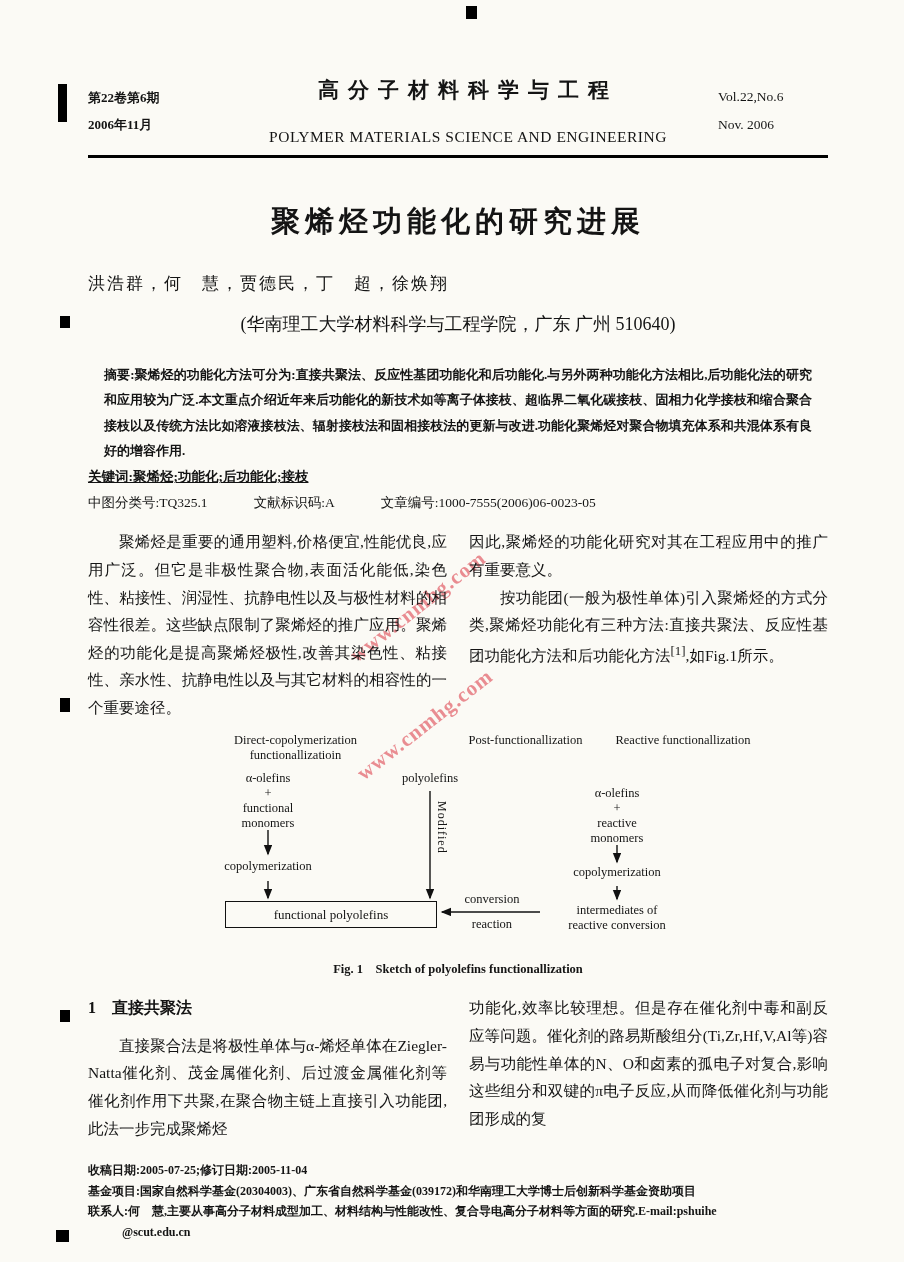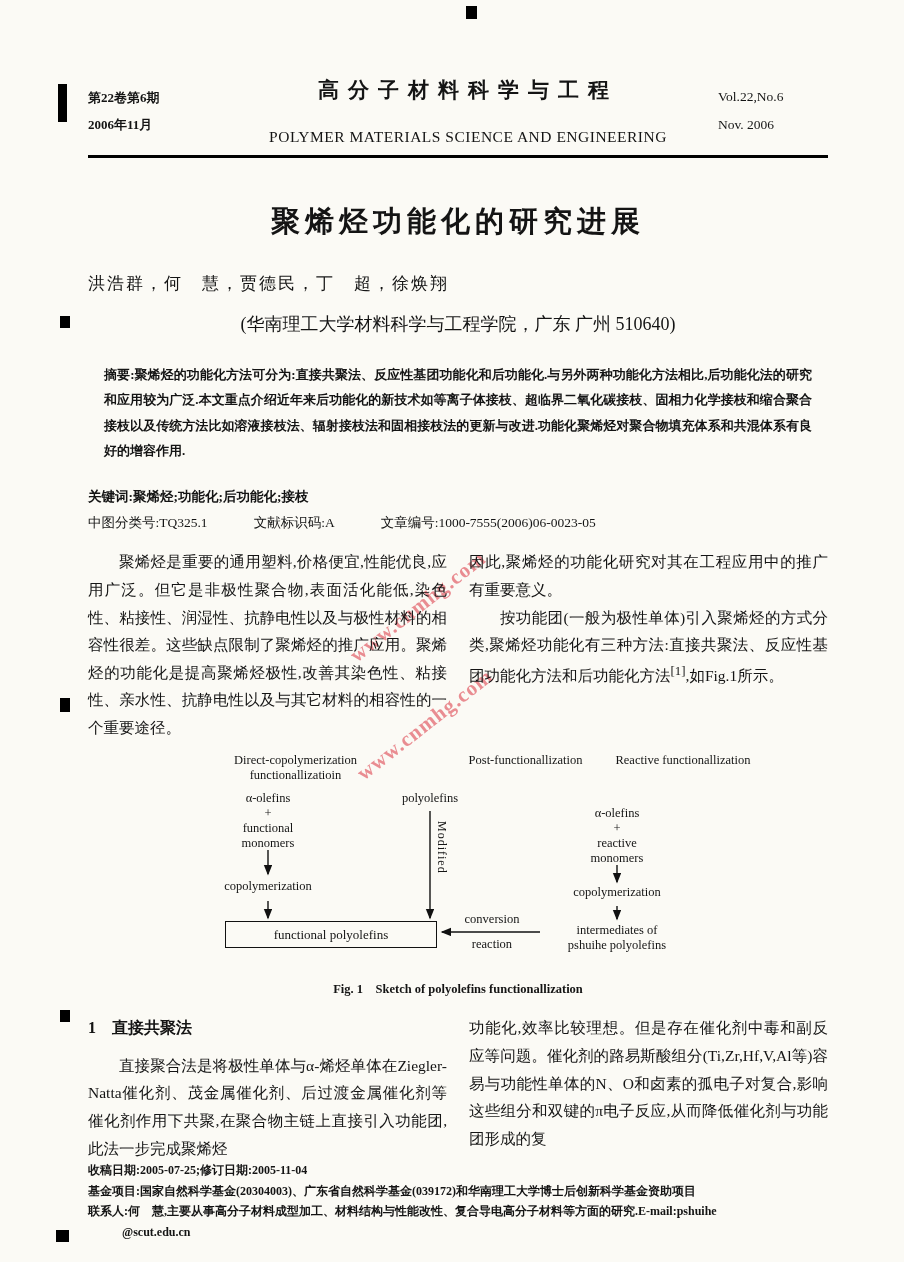--- a/index.html
+++ b/index.html
@@ -17,21 +17,21 @@
   .jh-right { width:110px; font-size:13.5px; line-height:2.1; text-align:left; }
   .header-rule { height:3px; background:#000; margin-top:9px; }
 
   
   .paper-title { margin-top:44px; text-align:center; font-size:29px; font-weight:bold; letter-spacing:5px; }
   .authors { margin-top:30px; font-size:17px; letter-spacing:2px; }
   .affiliation { margin-top:17px; text-align:center; font-size:18px; font-weight:normal; }
 
   
   .abstract { margin-top:26px; padding:0 16px; font-size:13px; font-weight:bold; line-height:1.95; text-align:justify; }
-  .keywords { margin-top:20px; font-size:13.5px; font-weight:bold; line-height:2; }
+  .keywords { font-size:13.5px; font-weight:bold; line-height:2;text-decoration:underline; }
   .meta-line { margin-top:4px; font-size:13.5px; font-weight:normal; display:flex; }
   .meta-line span { margin-right:46px; }
 
   
   .two-col { display:flex; gap:22px; margin-top:16px; }
   .col { flex:1; font-size:15.5px; line-height:1.78; text-align:justify; }
   .para { text-indent:2em; }
   .section-heading { font-size:16px; font-weight:bold; margin-bottom:9px; }
 
   
@@ -150,21 +150,21 @@
 
       <div class="fig-label" style="left:100px; top:128px; width:160px;">copolymerization</div>
       <div class="fig-label" style="left:449px; top:134px; width:160px;">copolymerization</div>
 
       <div class="fig-box">functional polyolefins</div>
 
       <div class="fig-label" style="left:354px; top:161px; width:100px;">conversion</div>
       <div class="fig-label" style="left:354px; top:186px; width:100px;">reaction</div>
 
       <div class="fig-label" style="left:434px; top:172px; width:190px;">intermediates of
-pshuihe polyolefins</div>
+reactive conversion</div>
     </div>
     <div class="fig-caption">Fig. 1　Sketch of polyolefins functionallization</div>
 
     <div class="two-col">
       <div class="col">
         <div class="section-heading">1　直接共聚法</div>
         <div class="para">直接聚合法是将极性单体与α-烯烃单体在Ziegler-Natta催化剂、茂金属催化剂、后过渡金属催化剂等催化剂作用下共聚,在聚合物主链上直接引入功能团,此法一步完成聚烯烃</div>
       </div>
       <div class="col">
         <div>功能化,效率比较理想。但是存在催化剂中毒和副反应等问题。催化剂的路易斯酸组分(Ti,Zr,Hf,V,Al等)容易与功能性单体的N、O和卤素的孤电子对复合,影响这些组分和双键的π电子反应,从而降低催化剂与功能团形成的复</div>

